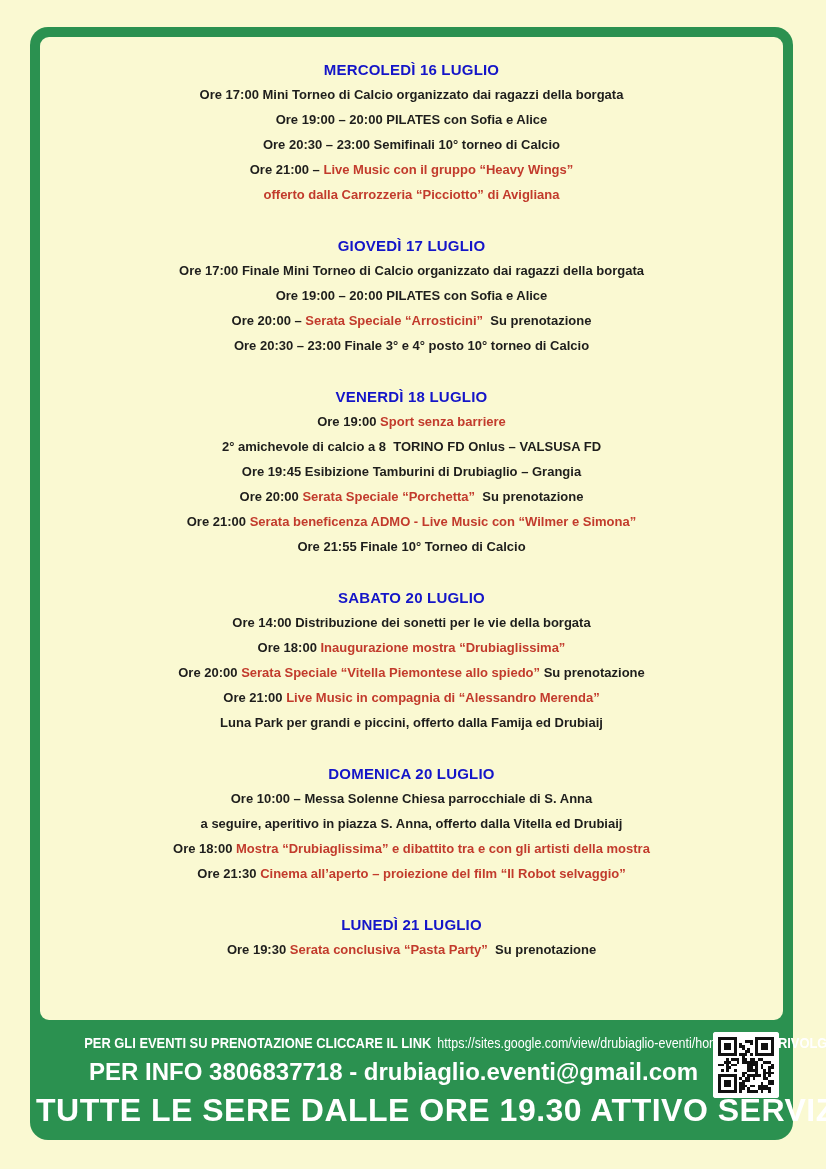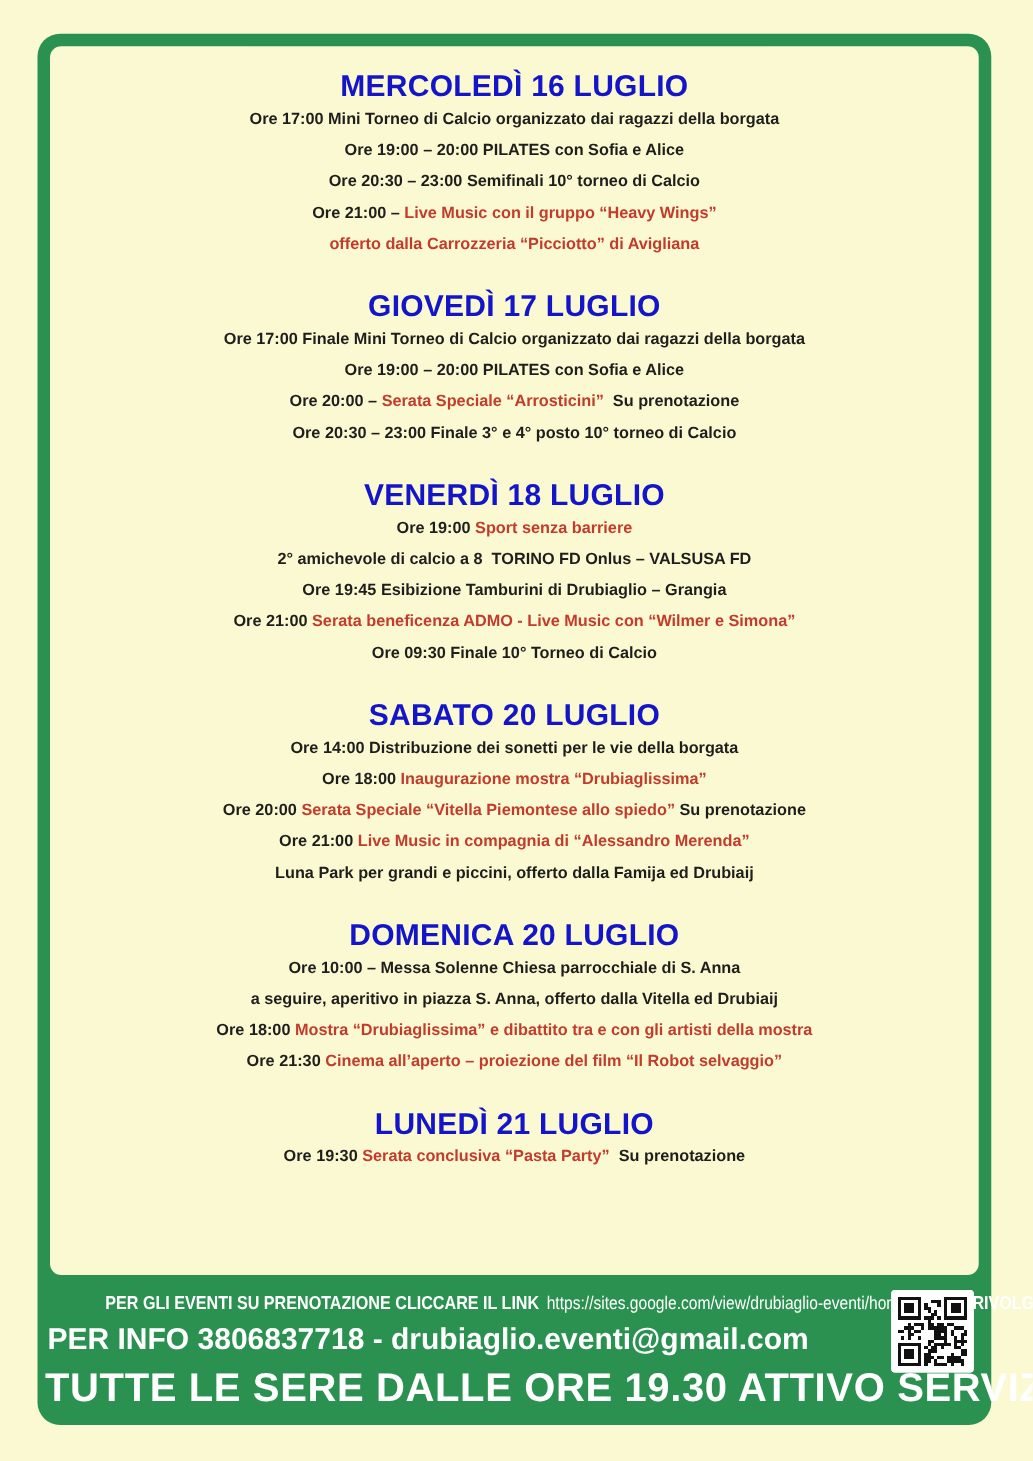--- a/index.html
+++ b/index.html
@@ -17,40 +17,40 @@
     position:absolute;left:30px;top:27px;width:763px;height:1113px;
     background:var(--green);border-radius:18px;
   }
   .schedule{
     position:absolute;left:10px;right:10px;top:10px;bottom:120px;
     background:var(--cream);border-radius:9px;
     text-align:center;padding-top:20px;overflow:hidden;
   }
   .day{margin:0 14px 26px 14px;}
   .day h2{
-    margin:0;font-size:24px;line-height:25px;color:var(--blue);
+    margin:0;font-size:15px;line-height:25px;color:var(--blue);
     font-weight:bold;letter-spacing:0.2px;
   }
   .day p{
     margin:0;font-size:13px;line-height:25px;font-weight:bold;
     color:var(--black);white-space:pre-wrap;
   }
   .day p span{white-space:pre-wrap;}
   .seg-r{color:var(--red);}
   .seg-k{color:var(--black);}
   .footer{
     position:absolute;left:0;right:0;bottom:0;height:120px;color:#FFFFFF;
   }
   .f-line1{
     margin:14px 95px 7px 8px;text-align:center;white-space:nowrap;
     font-size:15px;font-weight:bold;transform:scaleX(0.86);
   }
   .f-line1 .url{font-weight:normal;margin:0 7px;font-size:14.5px;}
   .f-line2{
-    margin:0 95px 6px 8px;text-align:left;white-space:nowrap;
+    margin:0 95px 6px 8px;text-align:right;white-space:nowrap;
     font-size:24px;font-weight:bold;
   }
   .f-line3{
     margin:0 6px;text-align:center;white-space:nowrap;
     font-size:32px;font-weight:bold;letter-spacing:0.5px;
   }
   .qr{
     position:absolute;top:12px;right:14px;width:66px;height:66px;
     background:#FFFFFF;border-radius:3px;
   }
@@ -73,22 +73,23 @@
         <p><span class="seg-k">Ore 17:00 Finale Mini Torneo di Calcio organizzato dai ragazzi della borgata</span></p>
         <p><span class="seg-k">Ore 19:00 – 20:00 PILATES con Sofia e Alice</span></p>
         <p><span class="seg-k">Ore 20:00 – </span><span class="seg-r">Serata Speciale “Arrosticini”</span><span class="seg-k">  Su prenotazione</span></p>
         <p><span class="seg-k">Ore 20:30 – 23:00 Finale 3° e 4° posto 10° torneo di Calcio</span></p>
       </section>
       <section class="day">
         <h2>VENERDÌ 18 LUGLIO</h2>
         <p><span class="seg-k">Ore 19:00 </span><span class="seg-r">Sport senza barriere</span></p>
         <p><span class="seg-k">2° amichevole di calcio a 8  TORINO FD Onlus – VALSUSA FD</span></p>
         <p><span class="seg-k">Ore 19:45 Esibizione Tamburini di Drubiaglio – Grangia</span></p>
+        <p><span class="seg-k">Ore 20:00 </span><span class="seg-r">Serata Speciale “Porchetta”</span><span class="seg-k">  Su prenotazione</span></p>
         <p><span class="seg-k">Ore 21:00 </span><span class="seg-r">Serata beneficenza ADMO - Live Music con “Wilmer e Simona”</span></p>
-        <p><span class="seg-k">Ore 09:30 Finale 10° Torneo di Calcio</span></p>
+        <p><span class="seg-k">Ore 21:55 Finale 10° Torneo di Calcio</span></p>
       </section>
       <section class="day">
         <h2>SABATO 20 LUGLIO</h2>
         <p><span class="seg-k">Ore 14:00 Distribuzione dei sonetti per le vie della borgata</span></p>
         <p><span class="seg-k">Ore 18:00 </span><span class="seg-r">Inaugurazione mostra “Drubiaglissima”</span></p>
         <p><span class="seg-k">Ore 20:00 </span><span class="seg-r">Serata Speciale “Vitella Piemontese allo spiedo”</span><span class="seg-k"> Su prenotazione</span></p>
         <p><span class="seg-k">Ore 21:00 </span><span class="seg-r">Live Music in compagnia di “Alessandro Merenda”</span></p>
         <p><span class="seg-k">Luna Park per grandi e piccini, offerto dalla Famija ed Drubiaij</span></p>
       </section>
       <section class="day">

